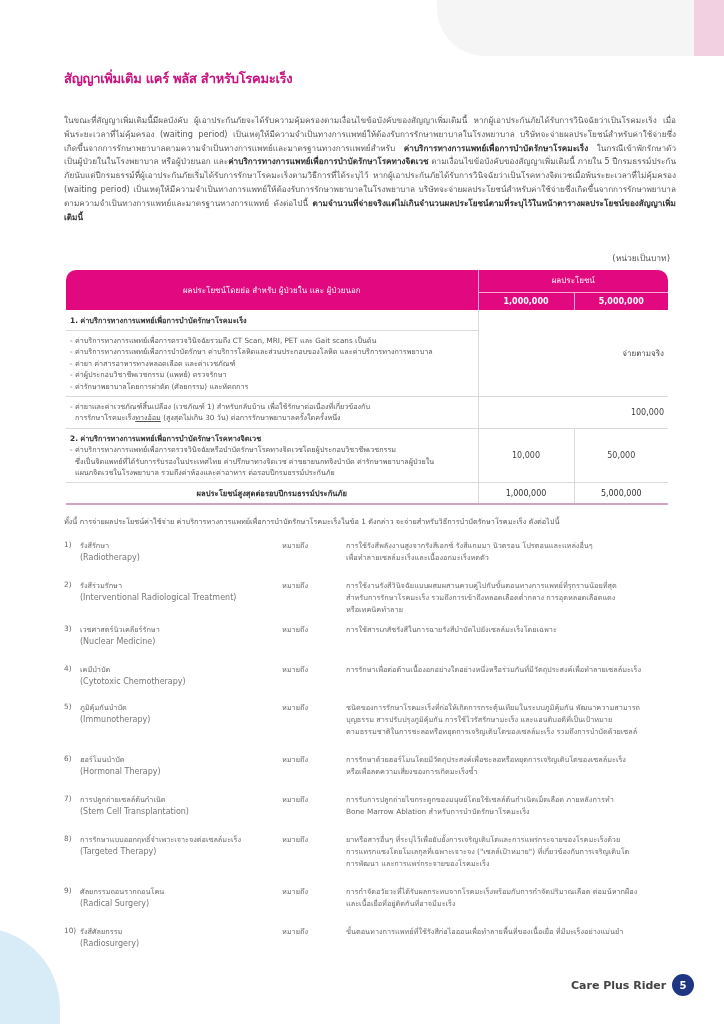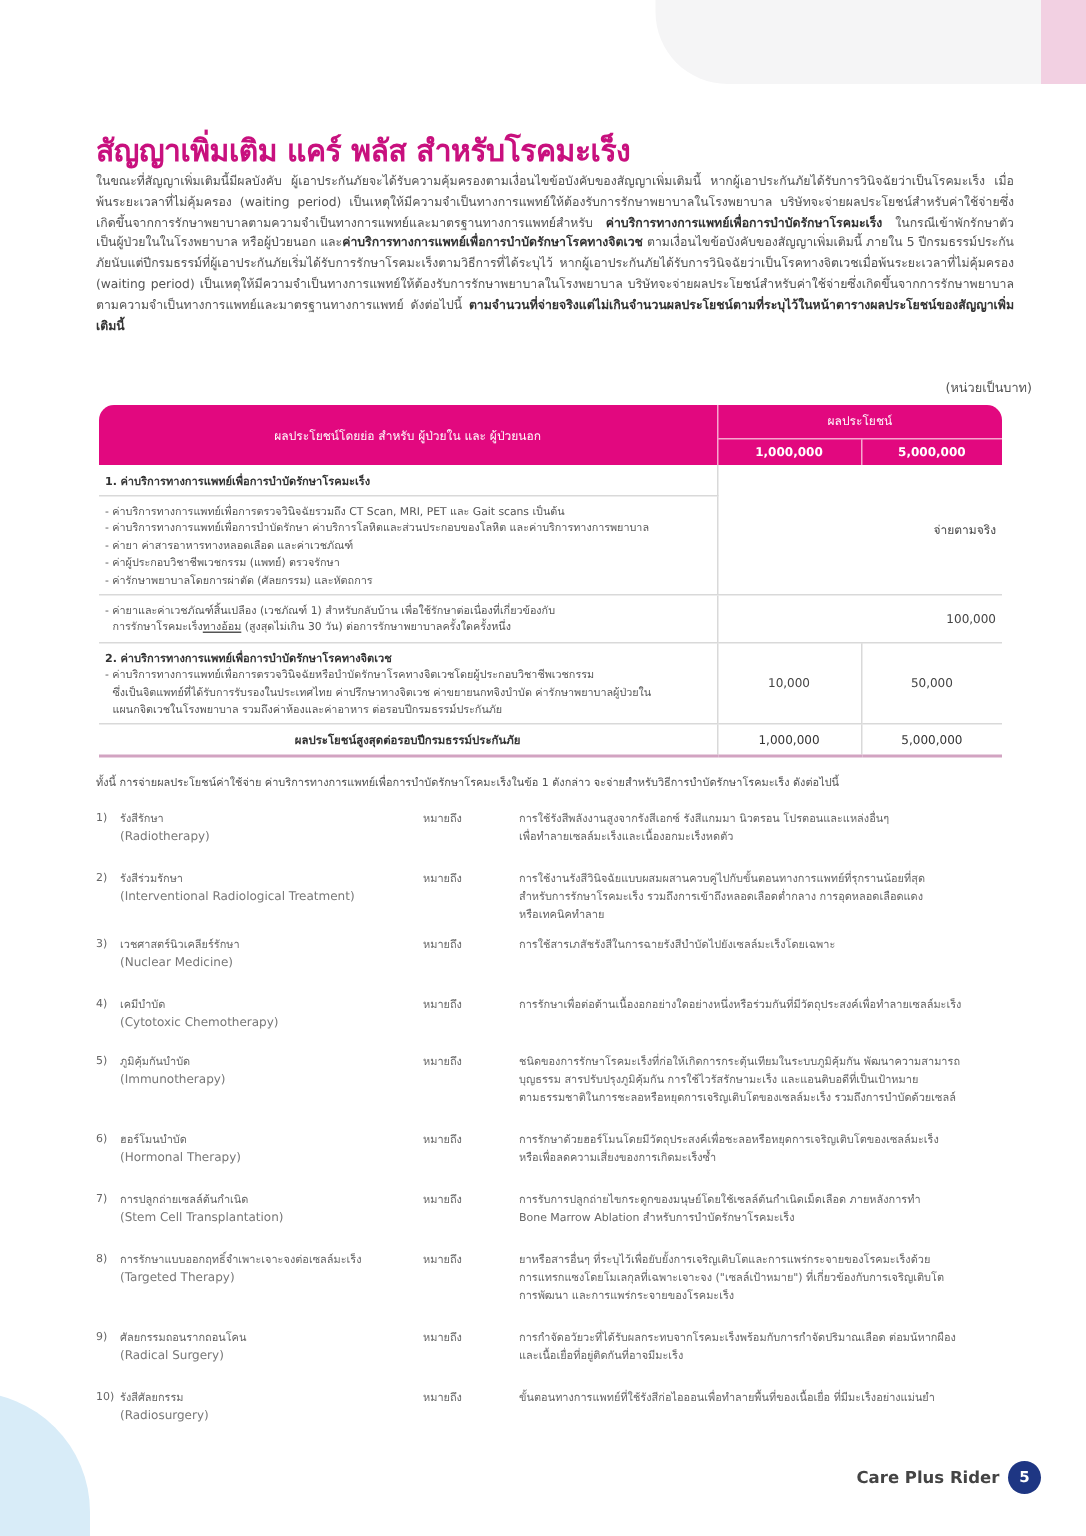--- a/index.html
+++ b/index.html
@@ -3,26 +3,26 @@
 <meta charset="utf-8">
 <style>
   * { box-sizing: border-box; margin: 0; padding: 0; }
   html, body { width: 724px; height: 1024px; background: #ffffff; overflow: hidden; }
   body { position: relative; font-family: "DejaVu Sans", sans-serif; color: #444; }
 
   .deco-top { position: absolute; top: 0; left: 437px; width: 260px; height: 56px; background: #f5f5f6; border-bottom-left-radius: 48px; }
   .deco-top-pink { position: absolute; top: 0; left: 694px; width: 30px; height: 56px; background: #f2d0e2; }
   .deco-bottom { position: absolute; left: -40px; top: 928px; width: 100px; height: 140px; background: #d8ecf8; border-top-right-radius: 80px; }
 
-  .title { position: absolute; left: 64px; top: 84px; font-size: 20px; font-weight: bold; color: #c8107e; letter-spacing: -0.3px; }
+  .title { position: absolute; left: 64px; top: 68px; font-size: 13px; font-weight: bold; color: #c8107e; letter-spacing: -0.3px; }
 
   .intro { position: absolute; left: 64px; top: 114px; width: 612px; font-size: 8.2px; line-height: 13.8px; color: #555; text-align: justify; }
   .intro b { color: #333; }
 
-  .unit { position: absolute; right: 36px; top: 251px; font-size: 8.5px; color: #555; }
+  .unit { position: absolute; right: 54px; top: 251px; font-size: 8.5px; color: #555; }
 
   .tbl-wrap { position: absolute; left: 66px; top: 270px; width: 602px; }
   table { width: 100%; border-collapse: collapse; font-size: 7.2px; color: #555; }
   thead th { background: #e2087f; color: #fff; font-weight: normal; font-size: 8px; }
   th.h-main { text-align: center; border-top-left-radius: 10px; border-right: 1px solid #f6a7cf; }
   th.h-ben { border-top-right-radius: 10px; height: 22px; border-bottom: 1px solid #f6a7cf; margin-left: 40px; }
   th.h-sub { height: 18px; font-weight: bold; font-size: 8px; }
   th.h-sub.first { border-right: 1px solid #f6a7cf; }
   td { border-bottom: 1px solid #d9d9d9; vertical-align: middle; padding: 4px 4px; }
   td.col-main { width: 412px; border-right: 1px solid #d9d9d9; }

